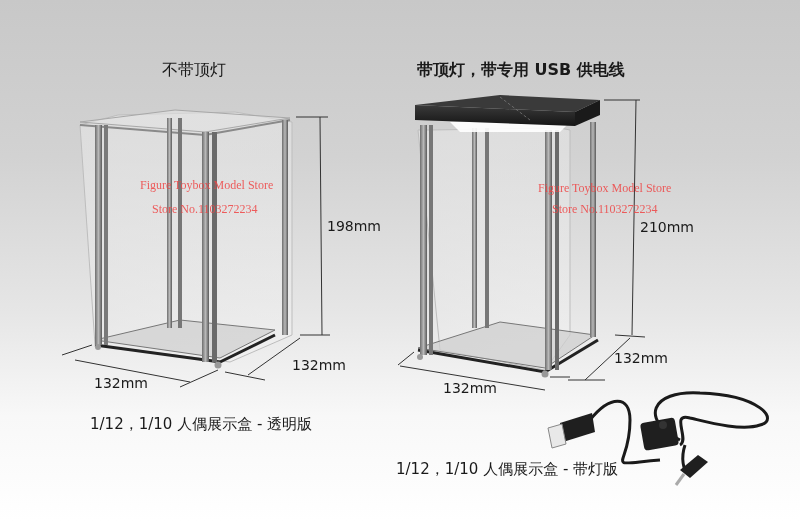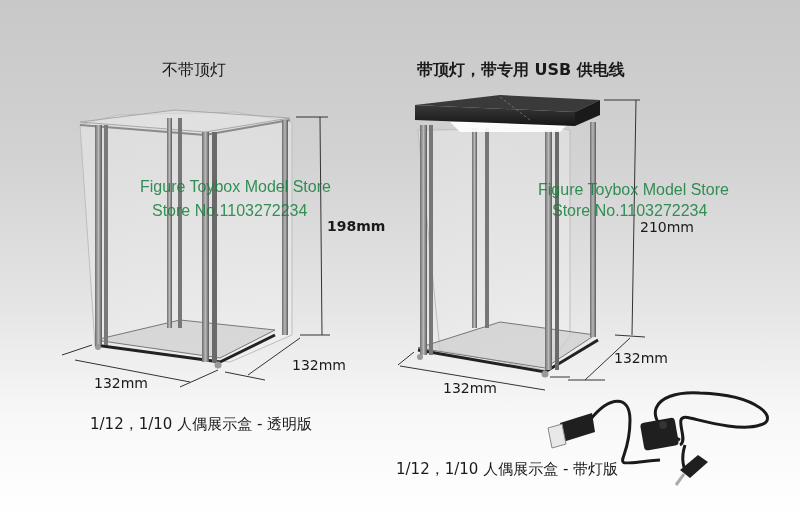--- a/index.html
+++ b/index.html
@@ -3,21 +3,21 @@
 <meta charset="utf-8">
 <style>
   html,body{margin:0;padding:0;}
   body{width:800px;height:521px;overflow:hidden;position:relative;
     background:linear-gradient(180deg,#c8c8c8 0%,#d2d2d2 30%,#e6e6e6 60%,#f8f8f8 80%,#ffffff 100%);
     font-family:"DejaVu Sans","Liberation Sans",sans-serif;color:#1a1a1a;}
   .abs{position:absolute;}
   .title{font-size:16px;white-space:nowrap;text-align:center;}
   .dim{font-size:14px;white-space:nowrap;}
   .caption{font-size:15px;white-space:nowrap;}
-  .wm{font-family:Liberation Sans, sans-serif;font-size:16px;color:#15803d;white-space:nowrap;opacity:.85;}
+  .wm{font-family:Liberation Serif, serif;font-size:12px;color:#ef4444;white-space:nowrap;opacity:.85;}
   svg{position:absolute;left:0;top:0;}
 </style>
 </head>
 <body>
 
 <svg width="800" height="521" viewBox="0 0 800 521">
   <defs>
     <linearGradient id="glass" x1="0" x2="1">
       <stop offset="0" stop-color="#e8e8e8" stop-opacity=".55"></stop>
       <stop offset="1" stop-color="#f4f4f4" stop-opacity=".35"></stop>
@@ -119,21 +119,21 @@
 </svg>
 
 <div class="abs title" style="left:162px;top:60px;">不带顶灯</div>
 <div class="abs title" style="left:417px;top:60px;font-weight:bold;">带顶灯，带专用 USB 供电线</div>
 
 <div class="abs wm" style="left:140px;top:178px;">Figure Toybox Model Store</div>
 <div class="abs wm" style="left:152px;top:202px;">Store No.1103272234</div>
 <div class="abs wm" style="left:538px;top:181px;">Figure Toybox Model Store</div>
 <div class="abs wm" style="left:552px;top:202px;">Store No.1103272234</div>
 
-<div class="abs dim" style="left:327px;top:218px;font-weight:bold;">198mm</div>
+<div class="abs dim" style="left:327px;top:218px;">198mm</div>
 <div class="abs dim" style="left:94px;top:375px;">132mm</div>
 <div class="abs dim" style="left:292px;top:357px;">132mm</div>
 
 <div class="abs dim" style="left:640px;top:219px;">210mm</div>
 <div class="abs dim" style="left:443px;top:380px;">132mm</div>
 <div class="abs dim" style="left:614px;top:350px;">132mm</div>
 
 <div class="abs caption" style="left:90px;top:415px;">1/12，1/10 人偶展示盒 - 透明版</div>
 <div class="abs caption" style="left:396px;top:460px;text-align:center;">1/12，1/10 人偶展示盒 - 带灯版</div>
 

